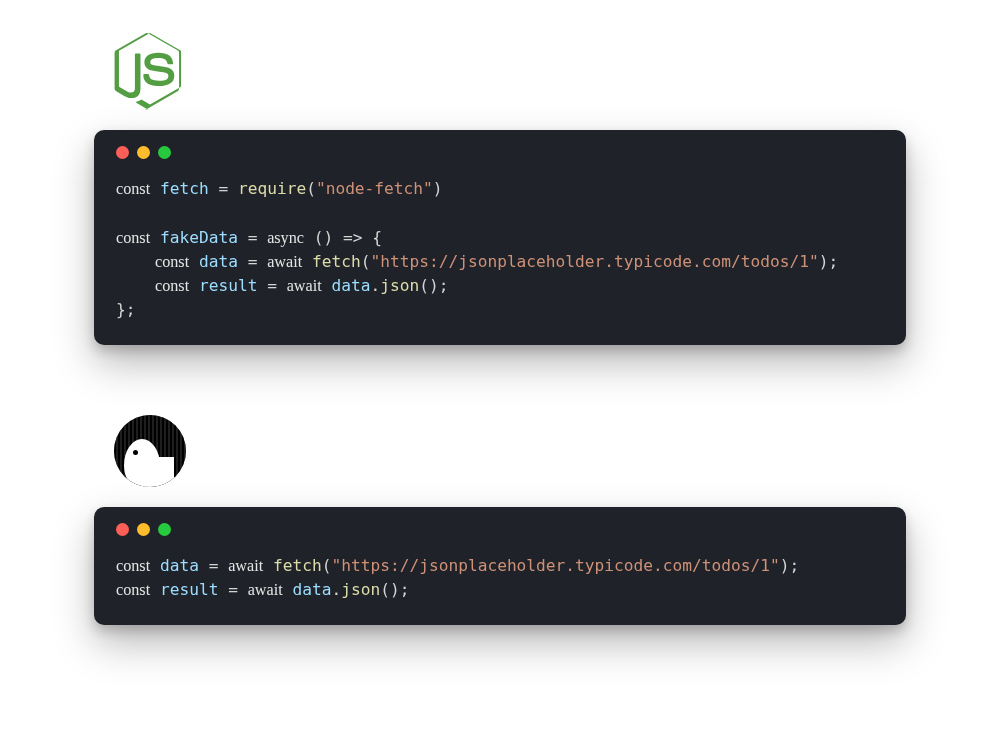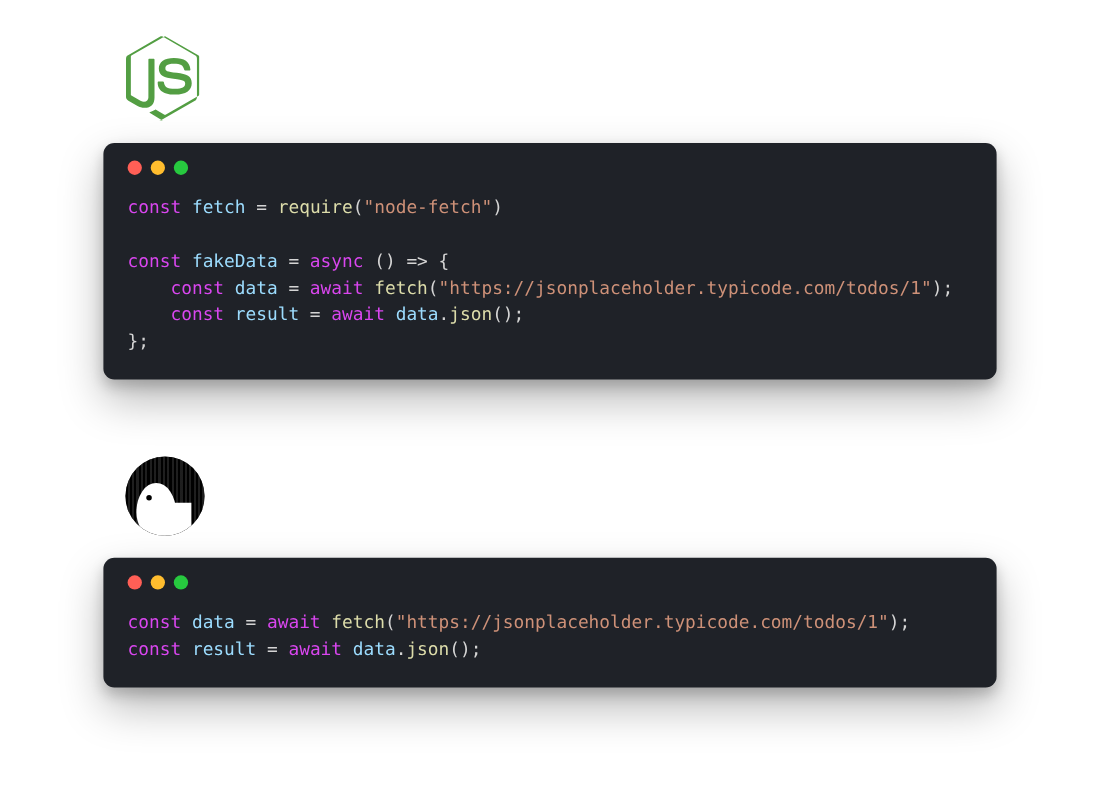--- a/index.html
+++ b/index.html
@@ -112,21 +112,21 @@
 
   pre.code {
     font-family: inherit;
     font-size: 16.2px;
     line-height: 1.5;
     white-space: pre;
     color: #d9dde3;
   }
 
   
-  .tk-keyword { color: #d946ef; }       
+  .tk-keyword { color: #e5e5e5; font-family: Liberation Serif, serif; }       
   .tk-var     { color: #9cdcfe; }       
   .tk-func    { color: #dcdcaa; }       
   .tk-string  { color: #ce9178; }       
   .tk-punc    { color: #d4d4d4; }
   .blank-line { height: 1.5em; }
 </style>
 </head>
 <body>
 
 <div class="section section-node">

